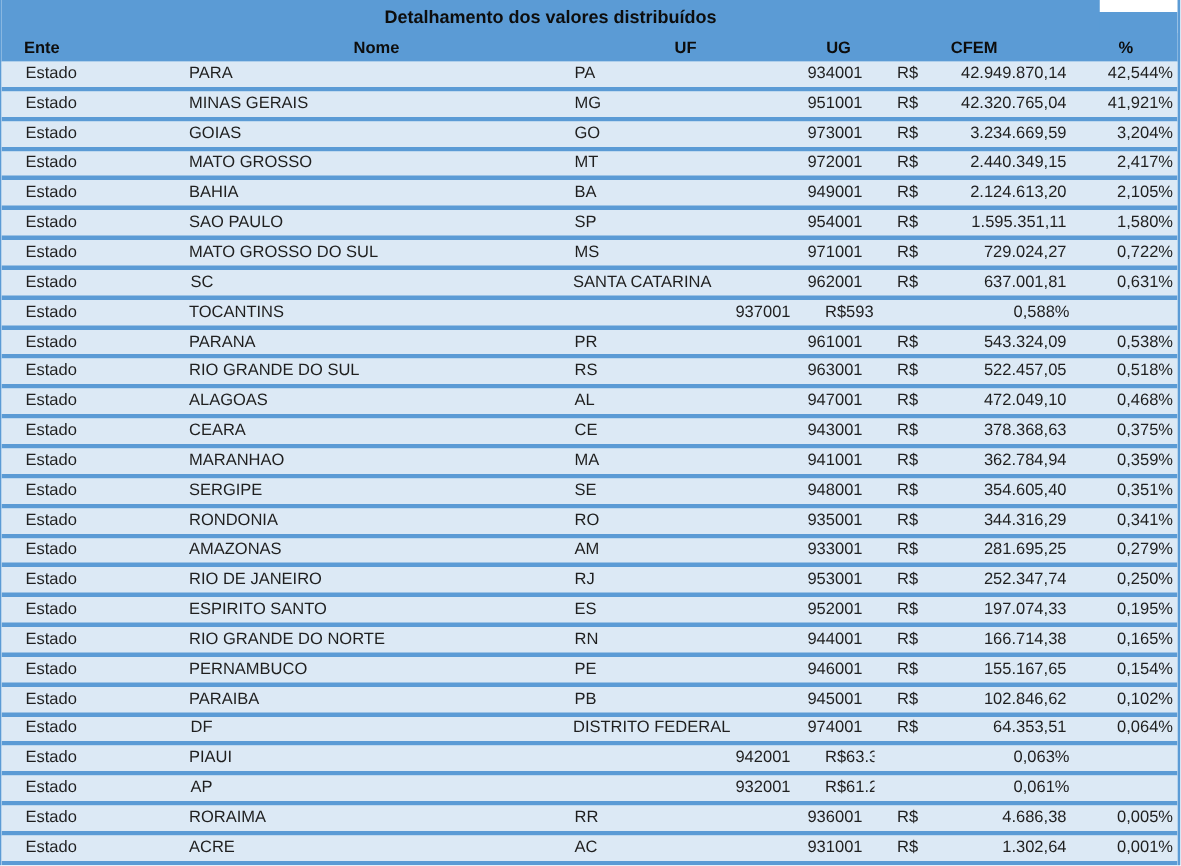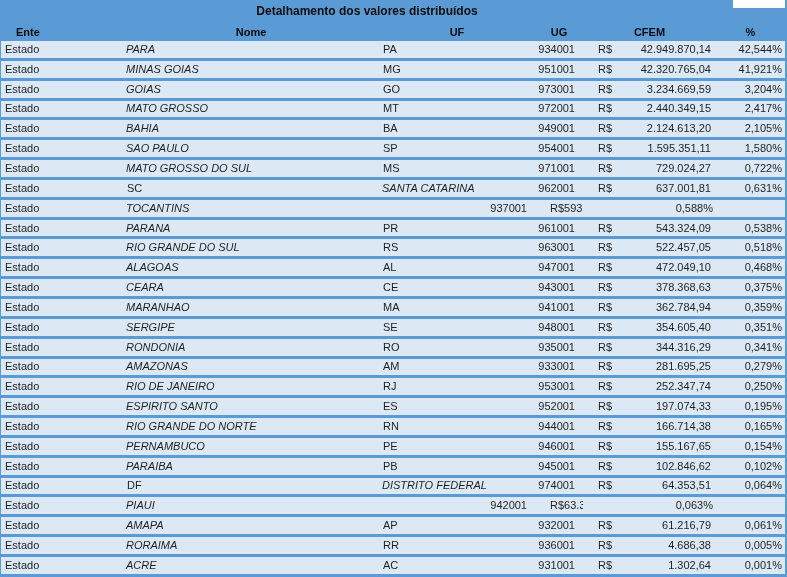--- a/index.html
+++ b/index.html
@@ -77,22 +77,22 @@
     border-bottom: 3px solid #5b9bd5;
   }
   .row .cell {
     display: flex;
     align-items: center;
     font-size: 11px;
     white-space: nowrap;
     overflow: hidden;
     line-height: 1;
   }
-  .c-ente  { padding-left: 4px; }
-  .c-nome  { padding-left: 3px; font-style: italic; }
+  .c-ente  { padding-left: 16px; }
+  .c-nome  { padding-left: 3px; }
   .c-uf    { padding-left: 4px; }
   .c-ug    { justify-content: flex-end; padding-right: 8px; }
   .c-cfem  { justify-content: space-between; padding-left: 15px; padding-right: 5px; }
   .c-pct   { justify-content: flex-end; padding-right: 3px; }
 </style>
 </head>
 <body>
 
 <div class="sheet">
   <div class="title-bg"></div>
@@ -119,21 +119,21 @@
       <div class="cell c-ug">934001</div>
       <div class="cell c-cfem">
         <span>R$</span>
         <span>42.949.870,14</span>
       </div>
       <div class="cell c-pct">42,544%</div>
     </div>
 
     <div class="grid row">
       <div class="cell c-ente">Estado</div>
-      <div class="cell c-nome">MINAS GOIAS</div>
+      <div class="cell c-nome">MINAS GERAIS</div>
       <div class="cell c-uf">MG</div>
       <div class="cell c-ug">951001</div>
       <div class="cell c-cfem">
         <span>R$</span>
         <span>42.320.765,04</span>
       </div>
       <div class="cell c-pct">41,921%</div>
     </div>
 
     <div class="grid row">
@@ -393,21 +393,20 @@
       <div class="cell c-ug">942001</div>
       <div class="cell c-cfem">
         <span>R$</span>
         <span>63.377,25</span>
       </div>
       <div class="cell c-pct">0,063%</div>
     </div>
 
     <div class="grid row">
       <div class="cell c-ente">Estado</div>
-      <div class="cell c-nome">AMAPA</div>
       <div class="cell c-uf">AP</div>
       <div class="cell c-ug">932001</div>
       <div class="cell c-cfem">
         <span>R$</span>
         <span>61.216,79</span>
       </div>
       <div class="cell c-pct">0,061%</div>
     </div>
 
     <div class="grid row">

